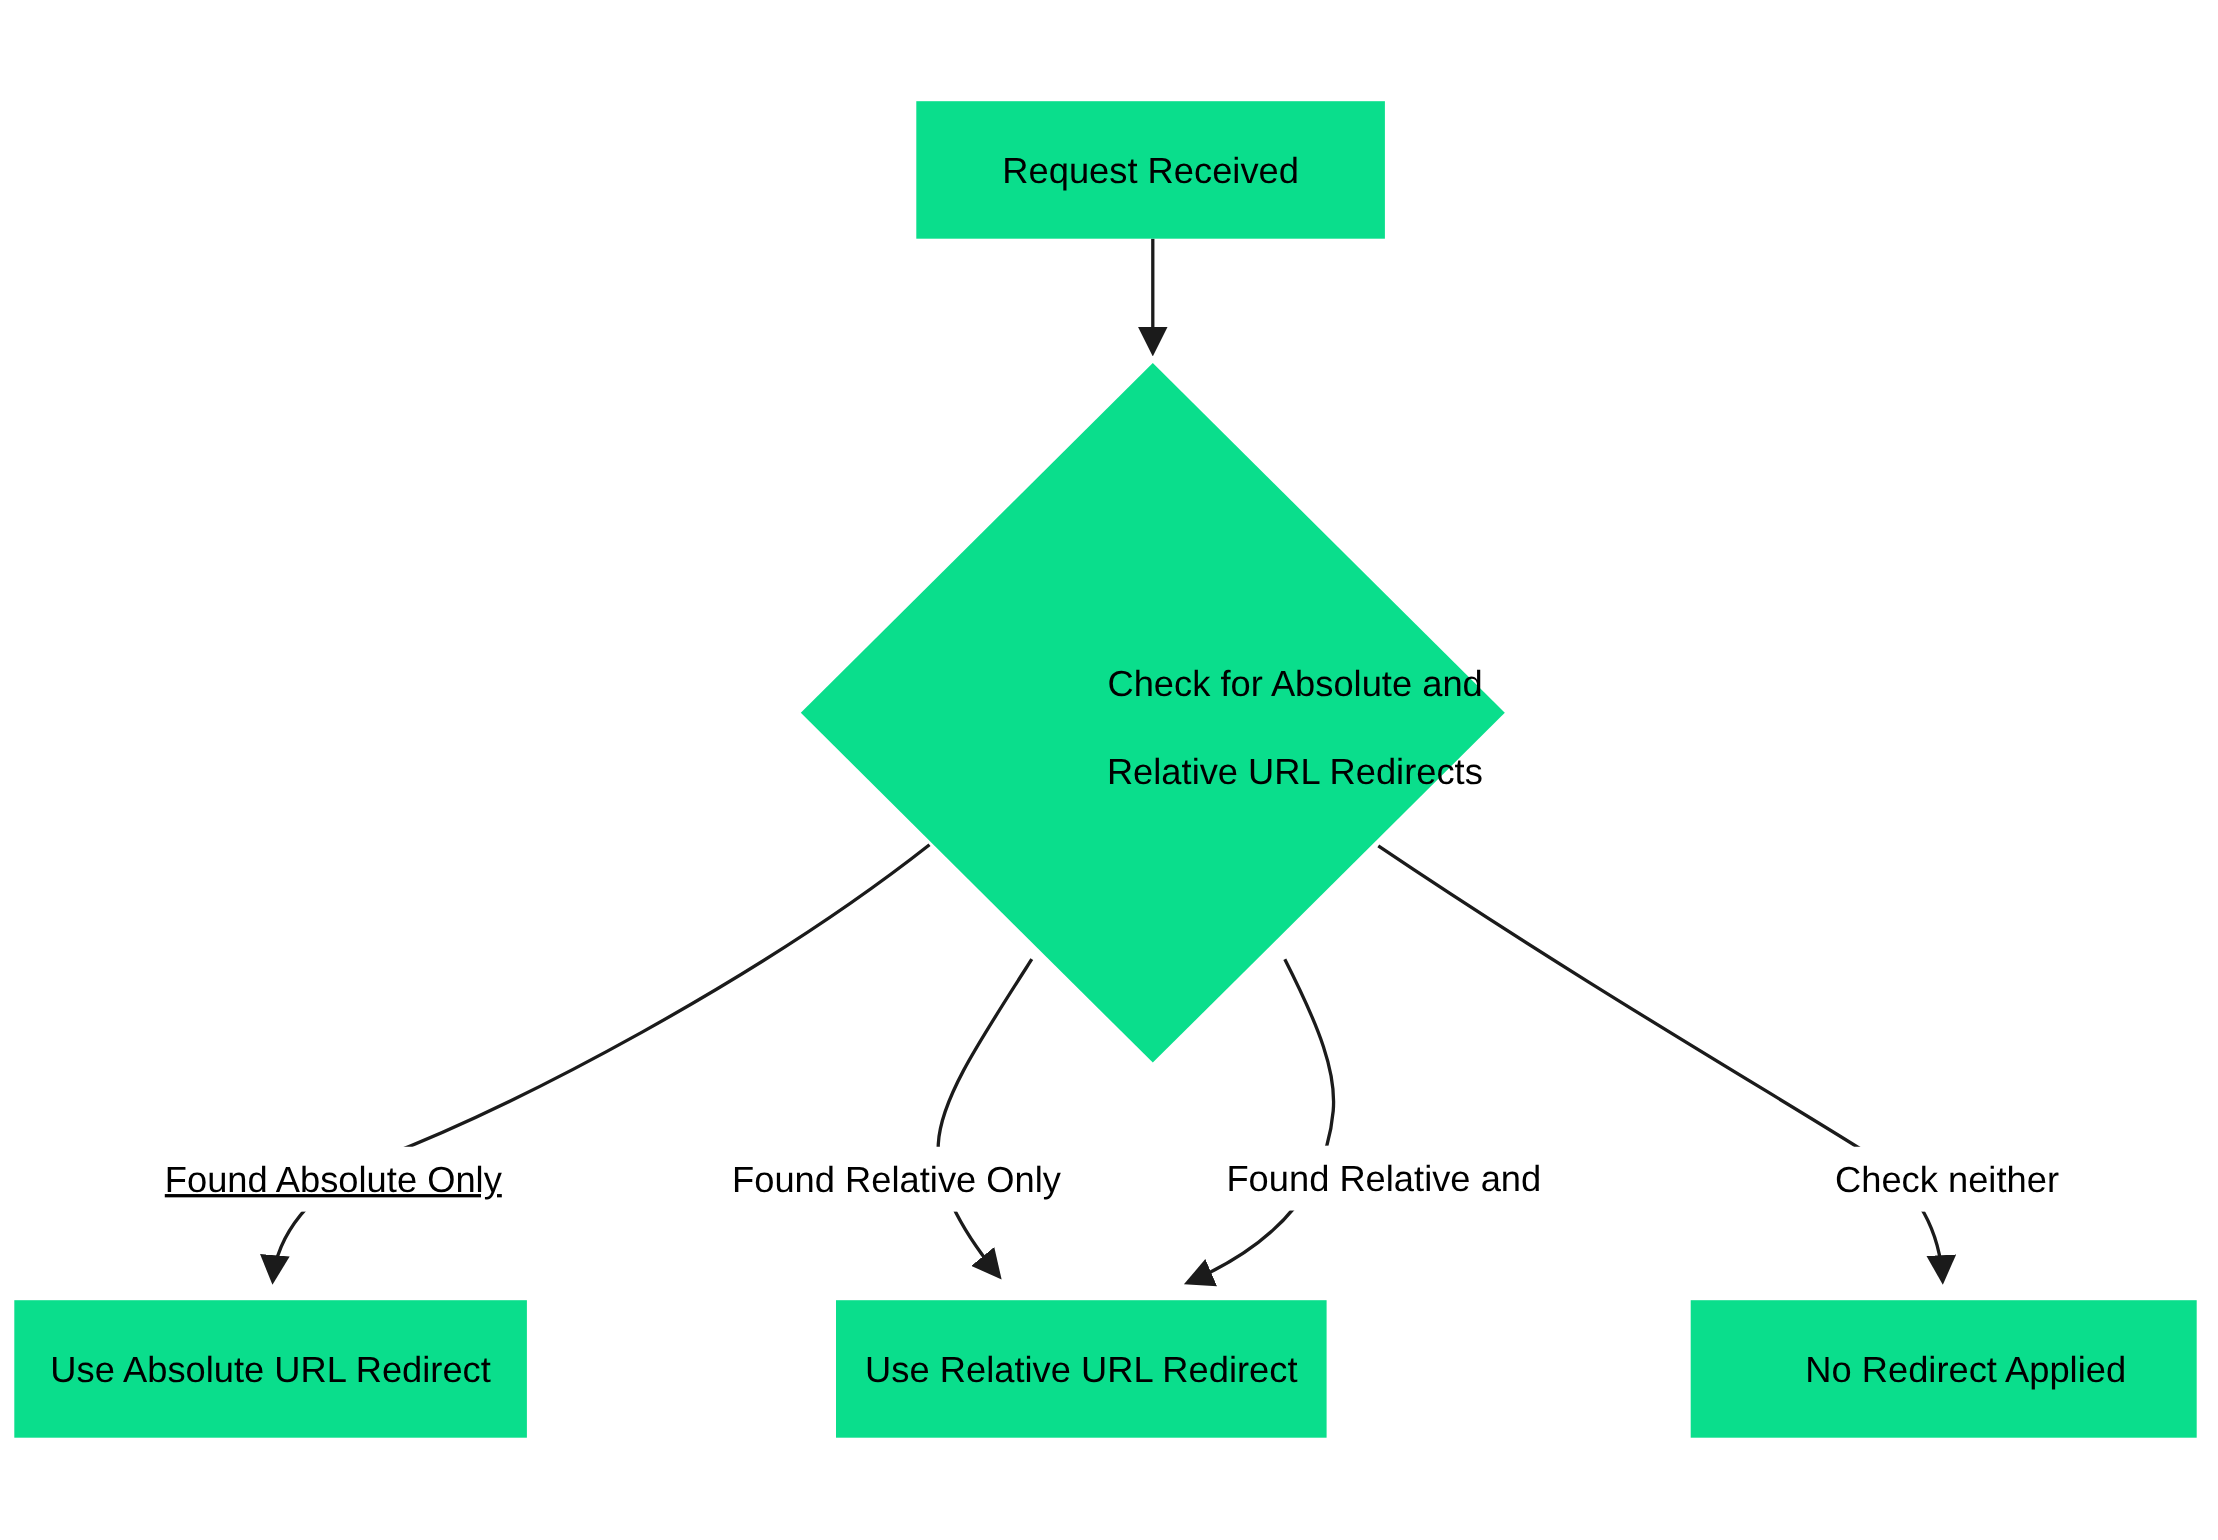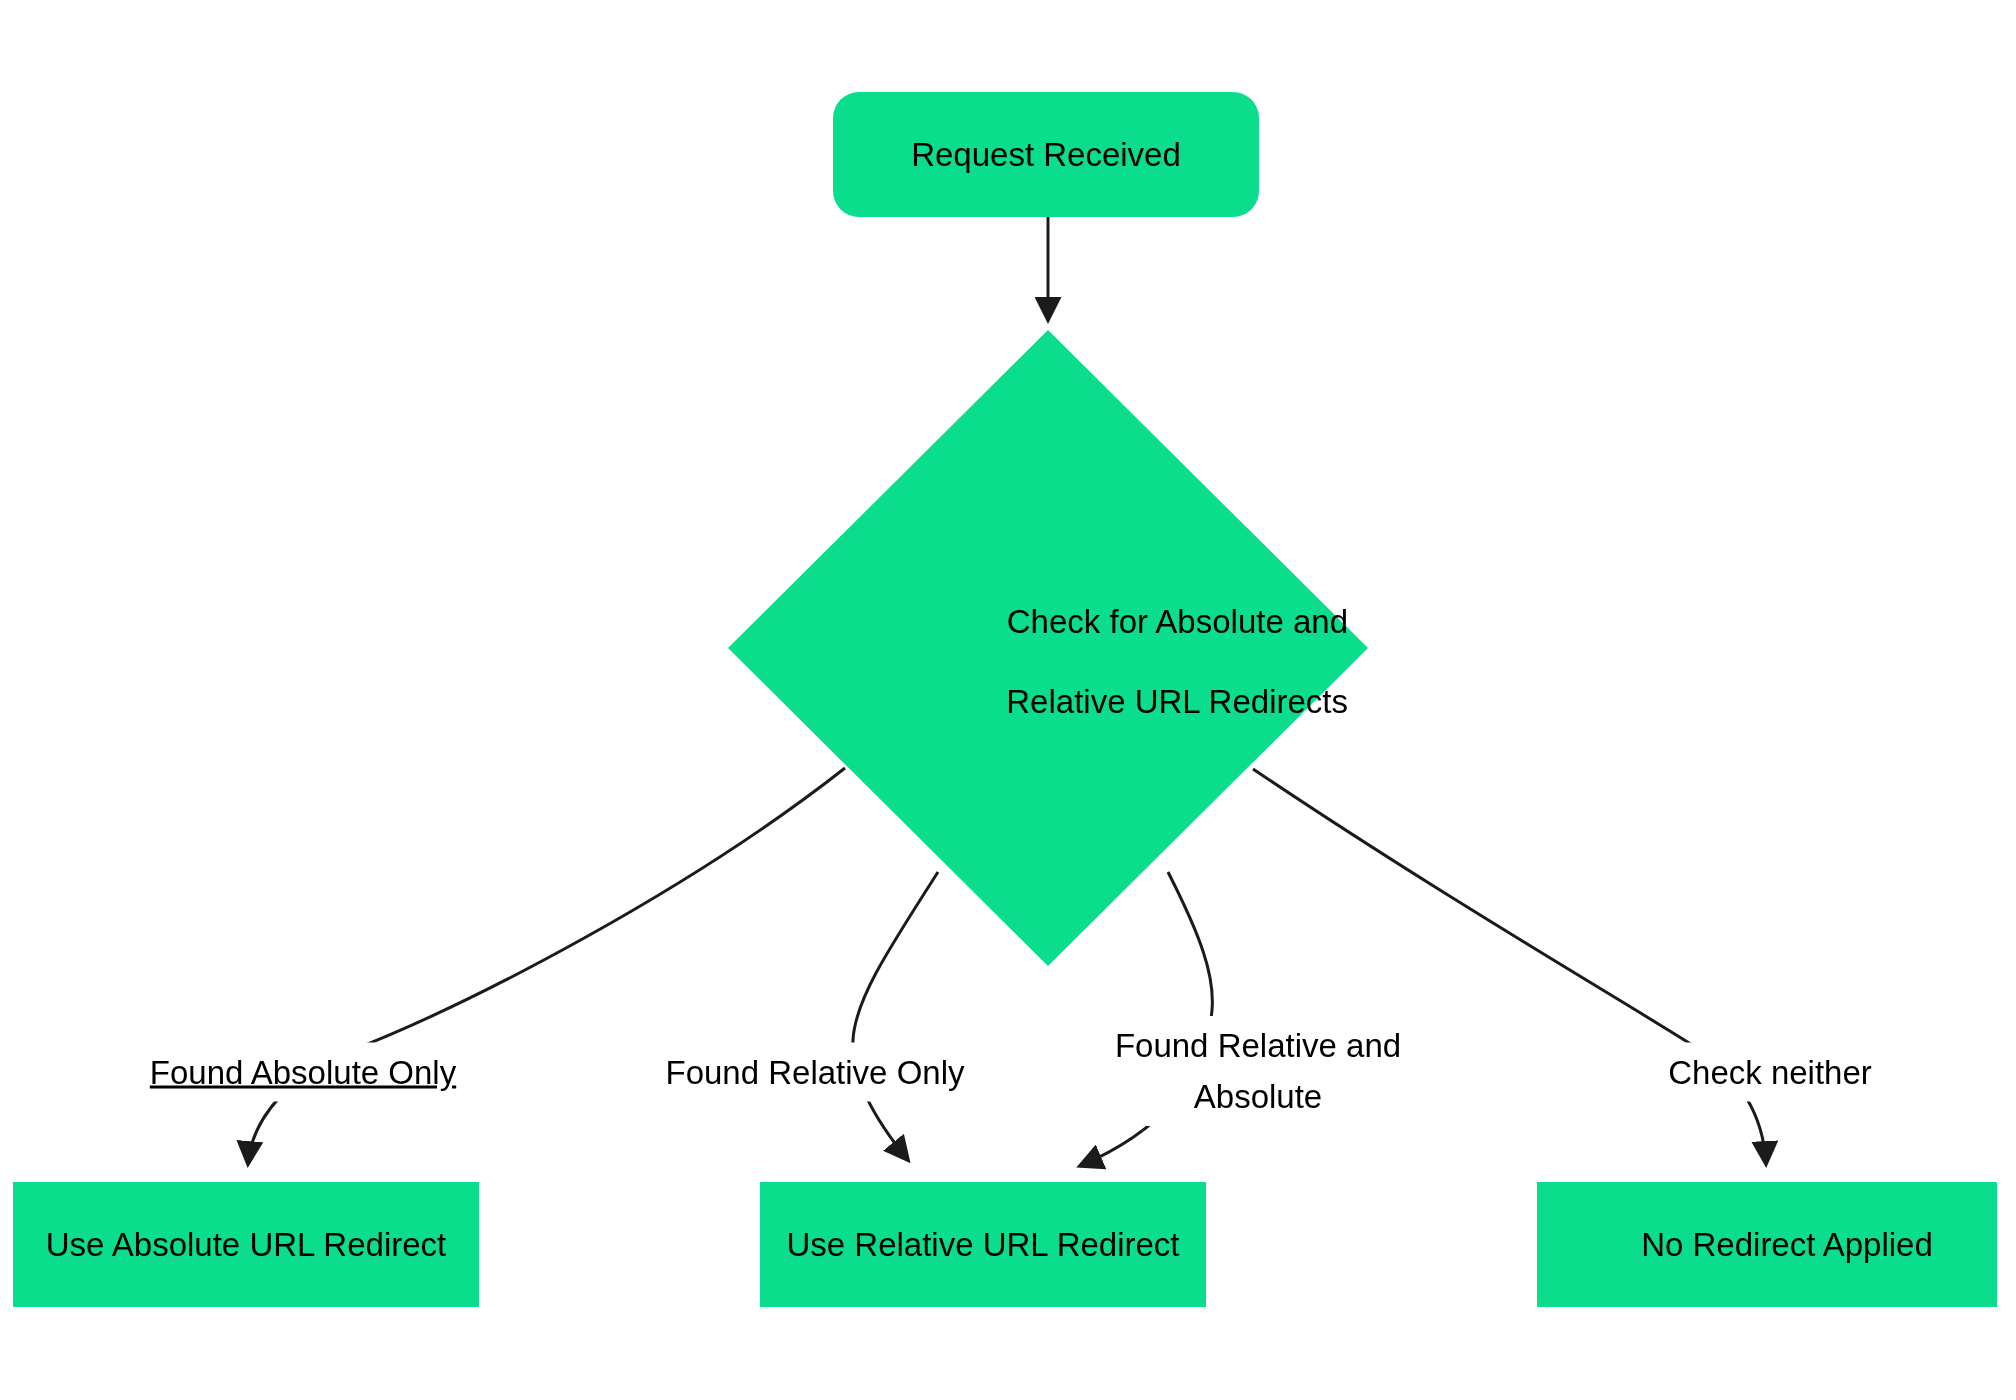--- a/index.html
+++ b/index.html
@@ -87,21 +87,21 @@
 
     <path class="edge" d="M 845 768 C 690 890, 470 1005, 345 1053 C 295 1073, 252 1115, 248 1164" marker-end="url(#arrow)"></path>
 
     <path class="edge" d="M 938 872 C 888 950, 855 1000, 853 1040 C 851 1082, 880 1126, 908 1160" marker-end="url(#arrow)"></path>
 
     <path class="edge" d="M 1168 872 C 1200 935, 1215 975, 1212 1010 C 1205 1088, 1150 1136, 1080 1166" marker-end="url(#arrow)"></path>
 
     <path class="edge" d="M 1253 769 C 1440 895, 1625 1002, 1697 1048 C 1748 1082, 1764 1125, 1766 1164" marker-end="url(#arrow)"></path>
   </svg>
 
-  <div class="node" style="left:833px; top:92px; width:426px; height:125px;border-radius:26px;">
+  <div class="node" style="left:833px; top:92px; width:426px; height:125px;">
     <span>Request Received</span>
   </div>
 
   <div class="decision-label">
     <span style="display:block;">Check for Absolute and</span>
     <span style="display:block;margin-top:28px;">Relative URL Redirects</span>
   </div>
 
   <div class="node" style="left:13px; top:1182px; width:466px; height:125px;">
     <span>Use Absolute URL Redirect</span>
@@ -114,18 +114,17 @@
   <div class="node" style="left:1537px; top:1182px; width:460px; height:125px;padding-left:40px;">
     <span>No Redirect Applied</span>
   </div>
 
   <div class="edge-label" style="left:303px; top:1072px;text-decoration:underline;">Found Absolute Only</div>
 
   <div class="edge-label" style="left:815px; top:1072px;">Found Relative Only</div>
 
   <div class="edge-label" style="left:1258px; top:1071px;">
     <span>Found Relative and</span>
-    <span>Absolute</span>
   </div>
 
   <div class="edge-label" style="left:1770px; top:1072px;">Check neither</div>
 
 </div>
 
 </body></html>

